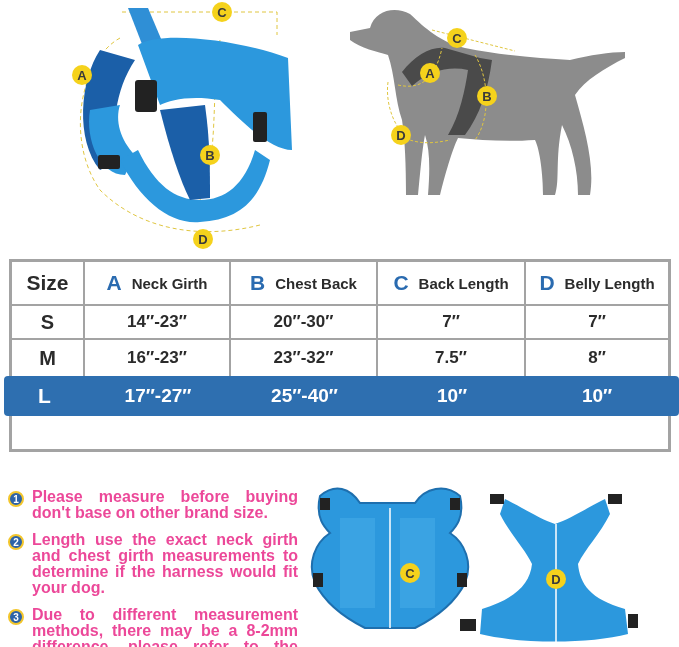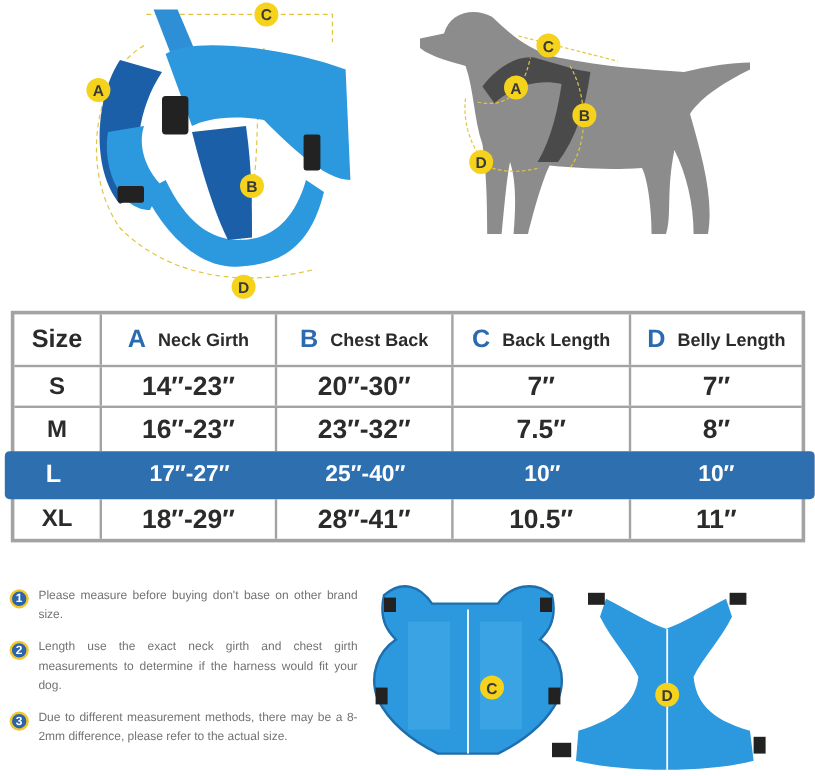--- a/index.html
+++ b/index.html
@@ -17,21 +17,21 @@
   }
 
   
   .size-table {
     position: absolute; left: 9px; top: 259px; width: 662px; height: 193px;
     border: 3px solid #a3a3a3; background: #fff;
   }
   .row { position: absolute; left: 0; width: 100%; display: flex; align-items: flex-end; }
   .row .cell {
     height: 100%; display: flex; align-items: center; justify-content: center;
-    border-right: 2px solid #a3a3a3; font-size: 22px; font-weight: bold; color: #2b2b2b;
+    border-right: 2px solid #a3a3a3; font-size: 17px; font-weight: bold; color: #2b2b2b;
   }
   .row .cell:last-child { border-right: none; }
   .row.sep { border-bottom: 2px solid #a3a3a3; }
   .c0 { width: 73px; }
   .c1 { width: 146px; }
   .c2 { width: 147px; }
   .c3 { width: 148px; }
   .c4 { width: 142px; }
   .hdr .cell { font-size: 15px; }
   .hdr .c0 { font-size: 21px; font-weight: bold; }
@@ -47,21 +47,21 @@
 
   
   .notes { position: absolute; left: 8px; top: 489px; width: 290px; }
   .note { display: flex; align-items: flex-start; margin-bottom: 11px; }
   .badge {
     flex: 0 0 16px; width: 16px; height: 16px; border-radius: 50%;
     background: #2d63a8; border: 2px solid #f3c62c; color: #fff;
     font-size: 10px; font-weight: bold; display: flex; align-items: center; justify-content: center;
     margin-right: 8px; margin-top: 2px;
   }
-  .note-text { font-size: 10px; line-height: 16px; color: #737373; text-align: justify; }
+  .note-text { font-size: 16px; line-height: 16px; color: #ec4899; text-align: justify; font-weight: bold; }
 
   
   .harness-back { position: absolute; left: 305px; top: 478px; width: 170px; height: 160px; }
   .harness-belly { position: absolute; left: 450px; top: 484px; width: 190px; height: 160px; }
 </style>
 </head>
 <body>
 
 <div class="harness-top">
   <svg width="240" height="250" viewBox="0 0 240 250">
@@ -143,27 +143,20 @@
   </div>
 
   <div class="row body highlight" style="top:114px;height:40px">
     <div class="cell c0">L</div>
     <div class="cell c1">17″-27″</div>
     <div class="cell c2">25″-40″</div>
     <div class="cell c3">10″</div>
     <div class="cell c4">10″</div>
   </div>
 
-  <div class="row body" style="top:154px;height:33px">
-    <div class="cell c0">XL</div>
-    <div class="cell c1">18″-29″</div>
-    <div class="cell c2">28″-41″</div>
-    <div class="cell c3">10.5″</div>
-    <div class="cell c4">11″</div>
-  </div>
 </div>
 
 <div class="notes">
   <div class="note">
     <span class="badge">1</span>
     <span class="note-text">Please measure before buying don't base on other brand size.</span>
   </div>
   <div class="note">
     <span class="badge">2</span>
     <span class="note-text">Length use the exact neck girth and chest girth measurements to determine if the harness would fit your dog.</span>

